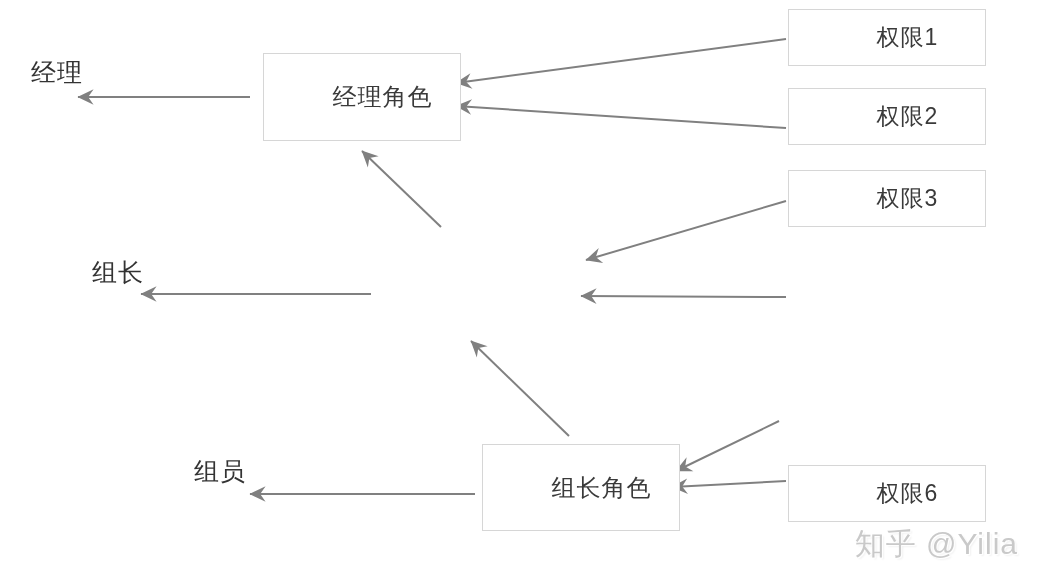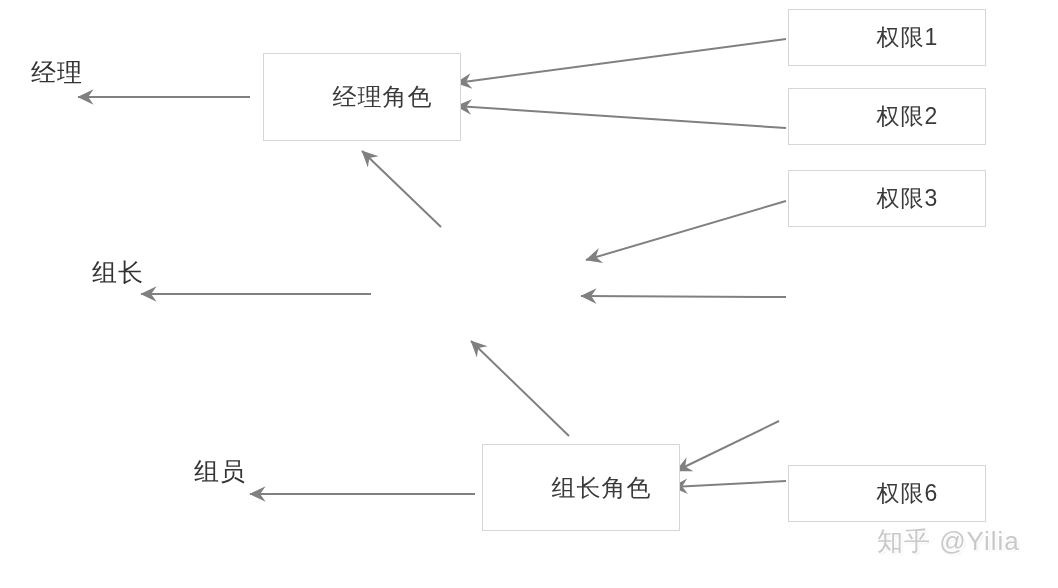--- a/index.html
+++ b/index.html
@@ -21,23 +21,24 @@
   .user{position:absolute;width:60px;display:flex;flex-direction:row;gap:22px;}
   .person{width:52px;height:75px;color:var(--icon);}
   .user-label{font-size:25px;color:var(--label-text);letter-spacing:1px;white-space:nowrap;}
   .box{
     position:absolute;width:198px;display:flex;align-items:center;justify-content:center;
     background:#ffffff;border:1.5px solid var(--border);
     font-size:24px;color:var(--box-text);letter-spacing:1px;padding-left:41px;
   }
   .perm{left:788px;height:57px;font-size:23px;}
   .watermark{
-    position:absolute;left:877px;top:524px;width:180px;
-    font-size:26px;color:var(--watermark);letter-spacing:1px;white-space:nowrap;
+    position:absolute;left:838px;top:524px;width:180px;
+    font-size:30px;color:var(--watermark);letter-spacing:1px;white-space:nowrap;
     text-shadow:1px 1px 0 #ffffff,2px 2px 2px rgba(0,0,0,0.06);
+    text-align:right;
   }
 </style>
 </head>
 <body>
 
 <div class="canvas">
 
   <svg class="edges">
     <defs>
       <marker id="arrowhead" viewBox="0 0 12 12" refX="11" refY="6" markerWidth="9" markerHeight="9" orient="auto" markerUnits="strokeWidth">

